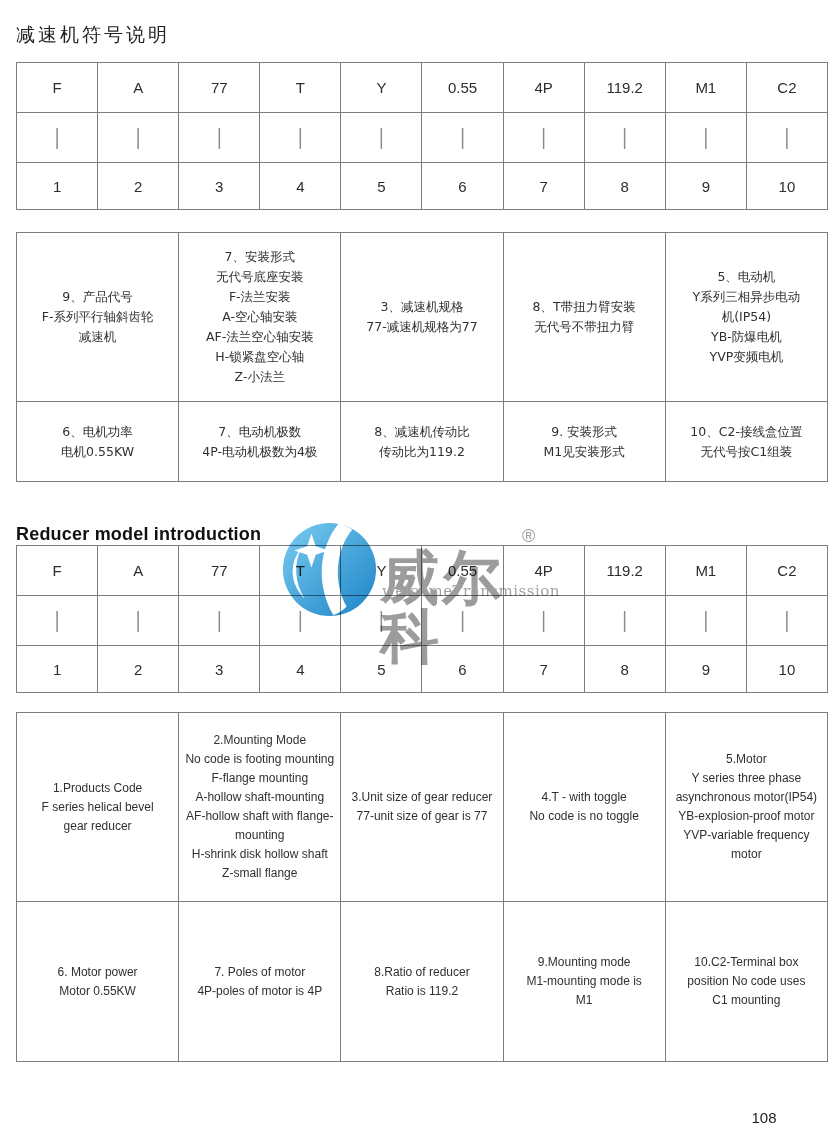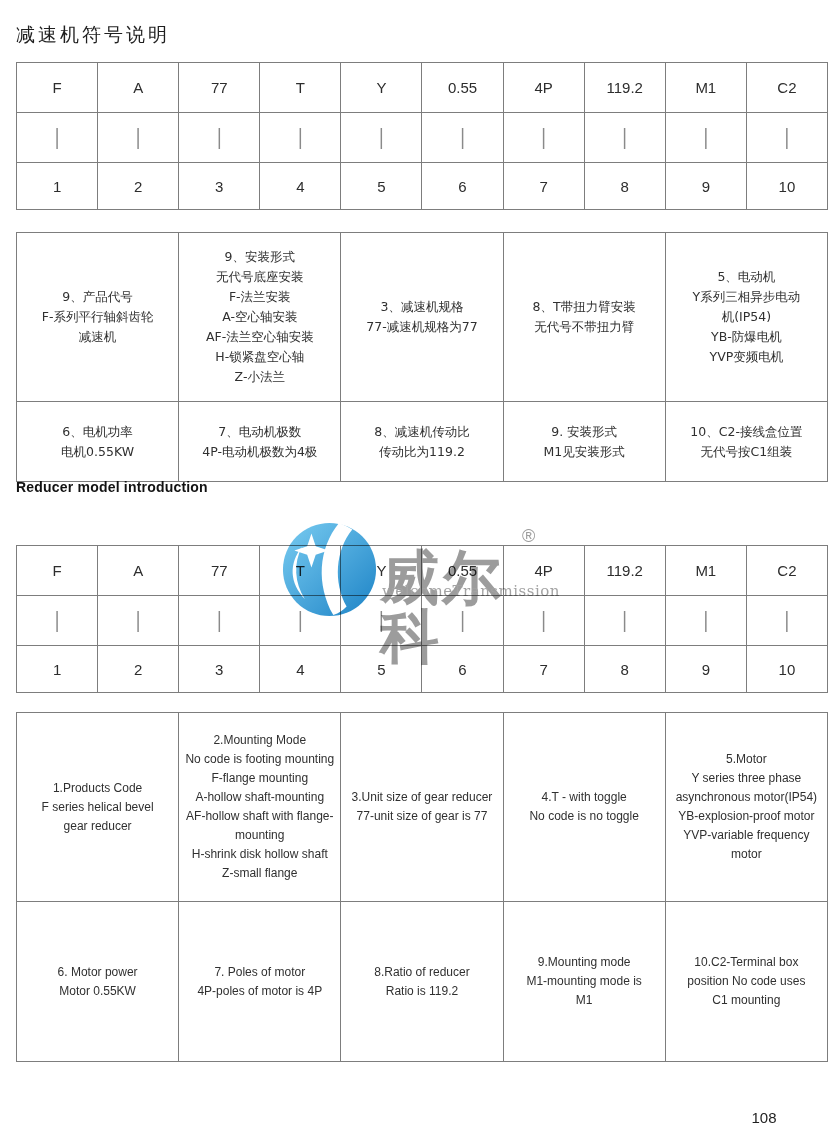--- a/index.html
+++ b/index.html
@@ -9,21 +9,21 @@
     overflow:hidden;
   }
   .abs { position:absolute; }
 
   .title-cn {
     left:16px; top:22px; font-size:19px; letter-spacing:3px;
     color:#1f1f1f; font-weight:500;
     font-family:"DejaVu Sans","Liberation Sans",sans-serif;
   }
   .title-en {
-    left:16px; top:479px; font-size:14px; font-weight:700; color:#121212;
+    left:16px; top:524px; font-size:18px; font-weight:700; color:#121212;
     letter-spacing:0.2px;
   }
 
   table { border-collapse:collapse; table-layout:fixed; width:812px; }
   td {
     border:1px solid #7d7d7d; text-align:center; vertical-align:middle;
     padding:0 3px; overflow:hidden;
   }
 
   .code-table td { font-size:15px; color:#2d2d2d; }
@@ -107,21 +107,21 @@
     </tr>
   </tbody>
     </table>
 
   <table class="abs exp-table cn-table t-cnexp">
     <tbody>
         <tr class="row-1">
       <td>9、产品代号
 F-系列平行轴斜齿轮
 减速机</td>
-      <td>9、安装形式
+      <td>7、安装形式
 无代号底座安装
 F-法兰安装
 A-空心轴安装
 AF-法兰空心轴安装
 H-锁紧盘空心轴
 Z-小法兰</td>
       <td>3、减速机规格
 77-减速机规格为77</td>
       <td>8、T带扭力臂安装
 无代号不带扭力臂</td>

